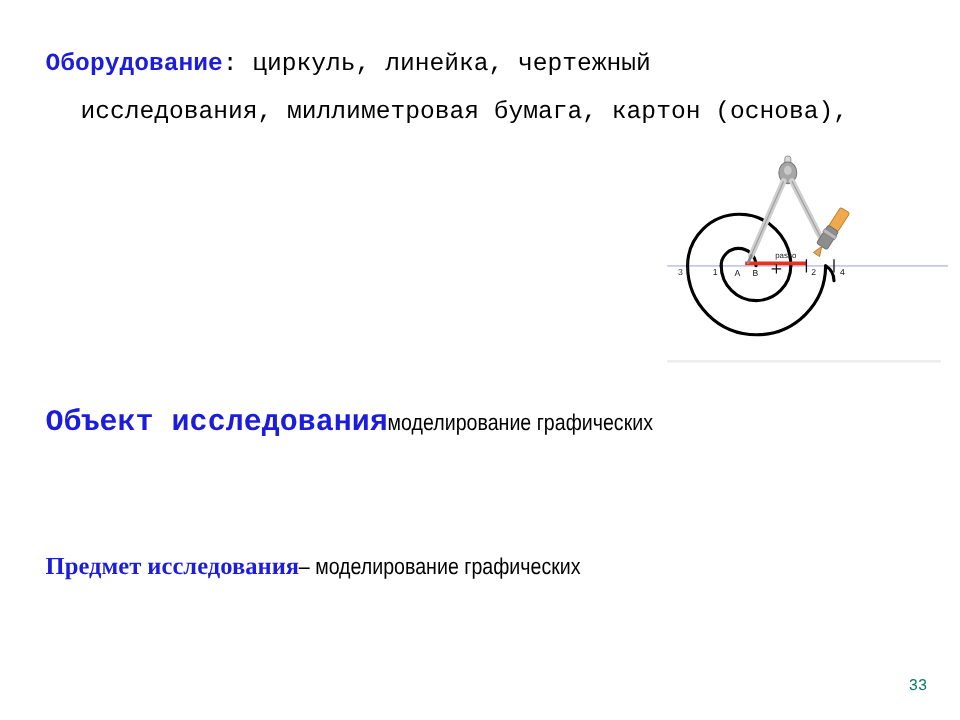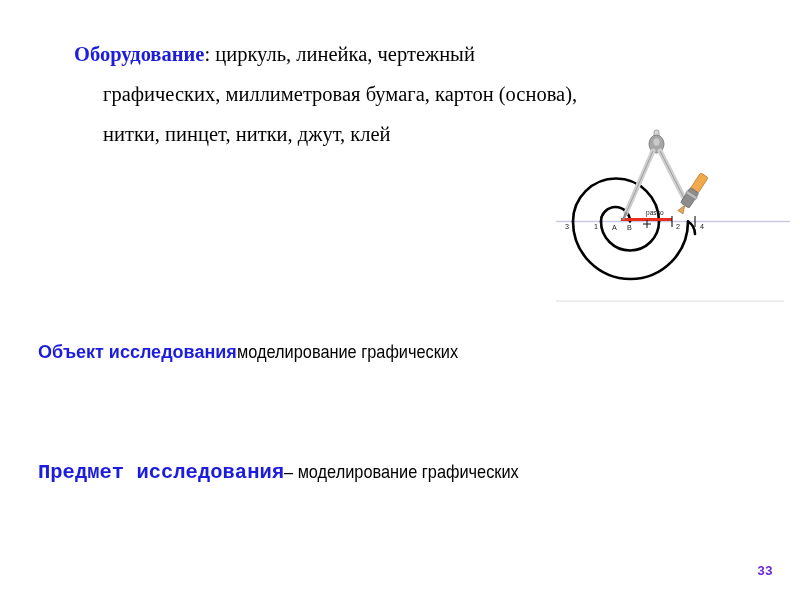--- a/index.html
+++ b/index.html
@@ -34,81 +34,79 @@
     font-weight: bold;
   }
 
   
   #equipment-block {
     left: 38px;
     top: 34px;
     width: 530px;
     font-size: 20.5px;
     line-height: 40px;
-    font-family: Liberation Serif, serif;
-    margin-left: 36px;
+    font-family: Liberation Mono, monospace;
   }
   #equipment-block .ln {
     white-space: nowrap;
   }
   #equipment-block .ln.indent {
     padding-left: 29px;
   }
 
   
   #object-block {
     left: 38px;
     top: 330px;
     width: 680px;
     line-height: 43px;
   }
   #object-block .ln { white-space: nowrap; }
   #object-block .kw {
-    font-size: 18px;
-    font-family: Liberation Sans, sans-serif;
+    font-size: 25px;
+    font-family: Liberation Mono, monospace;
     letter-spacing: 0px;
   }
   #object-block .body {
     font-size: 19px;
     font-family: "Liberation Sans Narrow", "Liberation Sans", sans-serif;
     transform: scaleX(0.86);
     transform-origin: left center;
     display: inline-block;
   }
 
   
   #subject-block {
     left: 38px;
     top: 457px;
     width: 700px;
     line-height: 30px;
   }
   #subject-block .ln { white-space: nowrap; }
   #subject-block .kw {
     font-size: 20.5px;
-    font-family: Liberation Mono, monospace;
+    font-family: Liberation Serif, serif;
   }
   #subject-block .body {
     font-size: 19px;
     font-family: "Liberation Sans Narrow", "Liberation Sans", sans-serif;
     transform: scaleX(0.86);
     transform-origin: left center;
     display: inline-block;
   }
 
   
   #page-number {
     position: absolute;
     right: 27px;
     bottom: 22px;
     font-size: 13px;
-    color: #6d28d9;
+    color: #0f766e;
     font-family: "Liberation Sans", sans-serif;
     letter-spacing: 0.5px;
-    font-weight: bold;
   }
 
   
   #spiral-figure {
     position: absolute;
     left: 548px;
     top: 124px;
     width: 250px;
     height: 182px;
   }
@@ -118,22 +116,21 @@
     height: 182px;
   }
 </style>
 </head>
 <body>
 
 <div class="slide">
 
   <div class="block" id="equipment-block">
     <div class="ln"><span class="kw">Оборудование</span><span>: </span><span>циркуль, линейка, чертежный</span></div>
-    <div class="ln indent">графических, миллиметровая бумага, картон (основа),</div>
-    <div class="ln indent">нитки, пинцет, нитки, джут, клей</div>
+    <div class="ln indent">исследования, миллиметровая бумага, картон (основа),</div>
   </div>
 
   <div class="block" id="object-block">
     <div class="ln"><span class="kw">Объект исследования</span><span class="body">  моделирование графических</span></div>
   </div>
 
   <div class="block" id="subject-block">
     <div class="ln"><span class="kw">Предмет исследования</span><span class="body"> – моделирование графических</span></div>
   </div>
 

